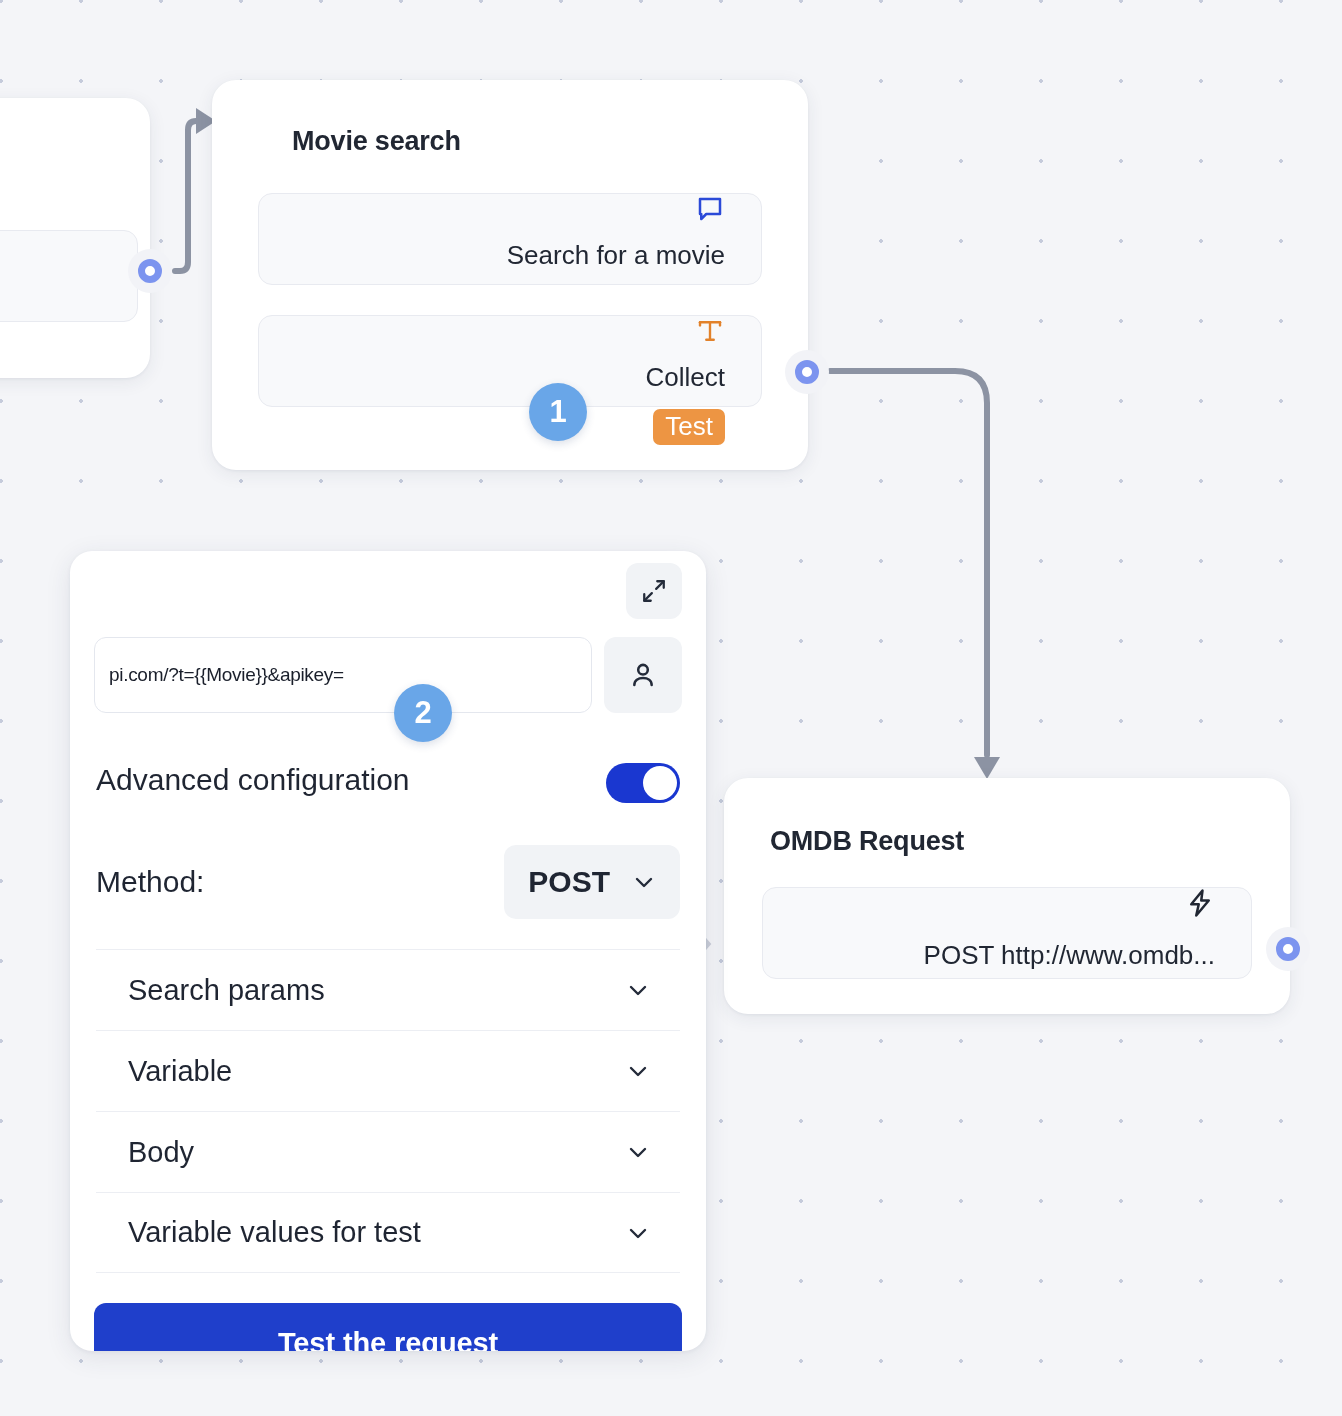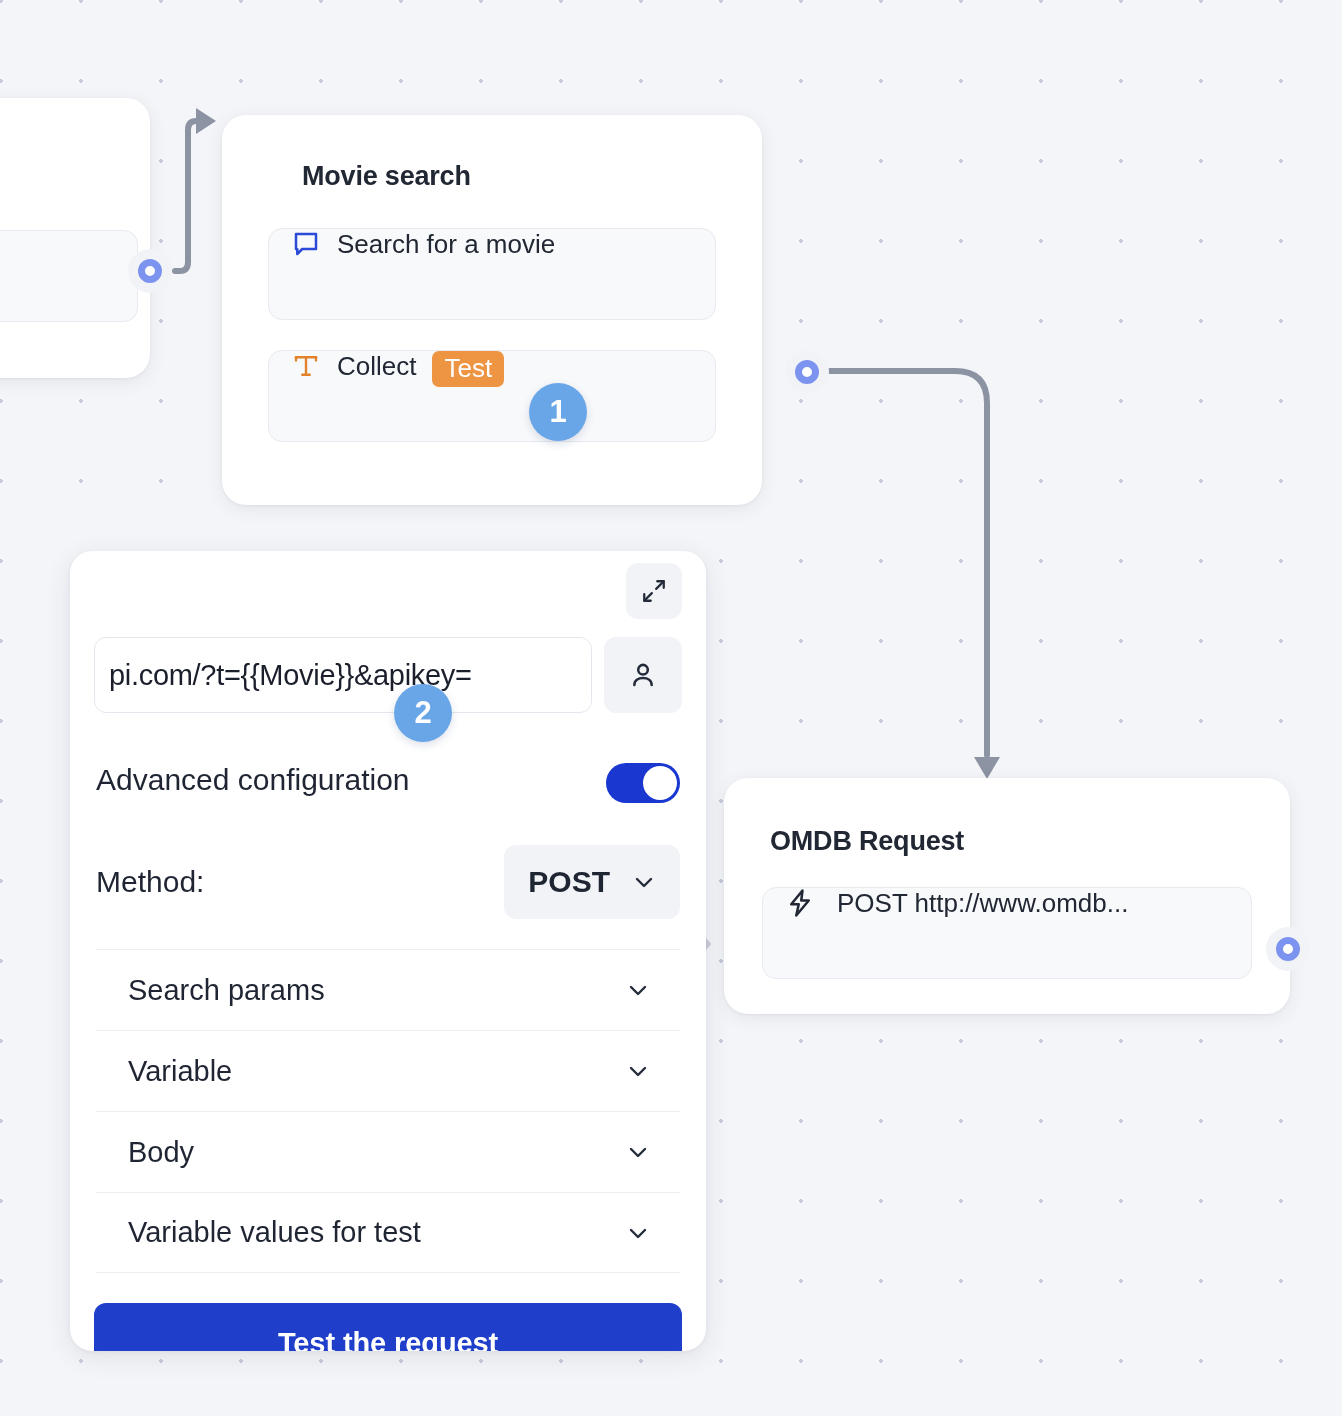--- a/index.html
+++ b/index.html
@@ -49,30 +49,31 @@
 
   .node-title {
     font-size: 27px;
     font-weight: 700;
     color: #212733;
     letter-spacing: -0.2px;
   }
 
   .node-row {
     display: flex;
-    align-items: flex-start;
+    align-items: flex-end;
     gap: 16px;
     background: #f8f9fb;
     border: 1px solid #e8eaf0;
     border-radius: 14px;
-    padding: 0 22px;
+    padding: 0 36px;
     height: 88px;
     font-size: 26px;
     color: #212733;
     position: relative;
+    flex-direction: column;
   }
 
   .node-row .row-label { white-space: nowrap; }
 
   .row-icon {
     display: flex;
     align-items: center;
     justify-content: center;
     width: 30px;
     height: 30px;
@@ -90,26 +91,25 @@
   #partial-card .node-row {
     position: absolute;
     left: 28px;
     top: 132px;
     width: 230px;
     height: 92px;
   }
 
   
   #movie-search-card {
-    left: 222px;
+    left: 212px;
     top: 80px;
-    width: 540px;
+    width: 596px;
     height: 390px;
     padding: 36px 36px;
-    margin-top: 35px;
   }
   #movie-search-card .node-title { margin: 10px 0 0 44px; }
   #movie-search-card .rows {
     margin-top: 36px;
     display: flex;
     flex-direction: column;
     gap: 30px;
   }
   #movie-search-card .node-row { margin: 0 10px; height: 92px; }
 
@@ -226,21 +226,21 @@
     gap: 12px;
     margin-top: 6px;
   }
 
   .url-input {
     flex: 1;
     height: 76px;
     border: 1px solid #e4e7ee;
     border-radius: 12px;
     background: #ffffff;
-    font-size: 29px;
+    font-size: 19px;
     font-family: "Liberation Sans", sans-serif;
     color: #1a1f2b;
     padding: 0 14px;
     outline: none;
     letter-spacing: -0.3px;
   }
 
   .user-btn {
     width: 78px;
     height: 76px;

